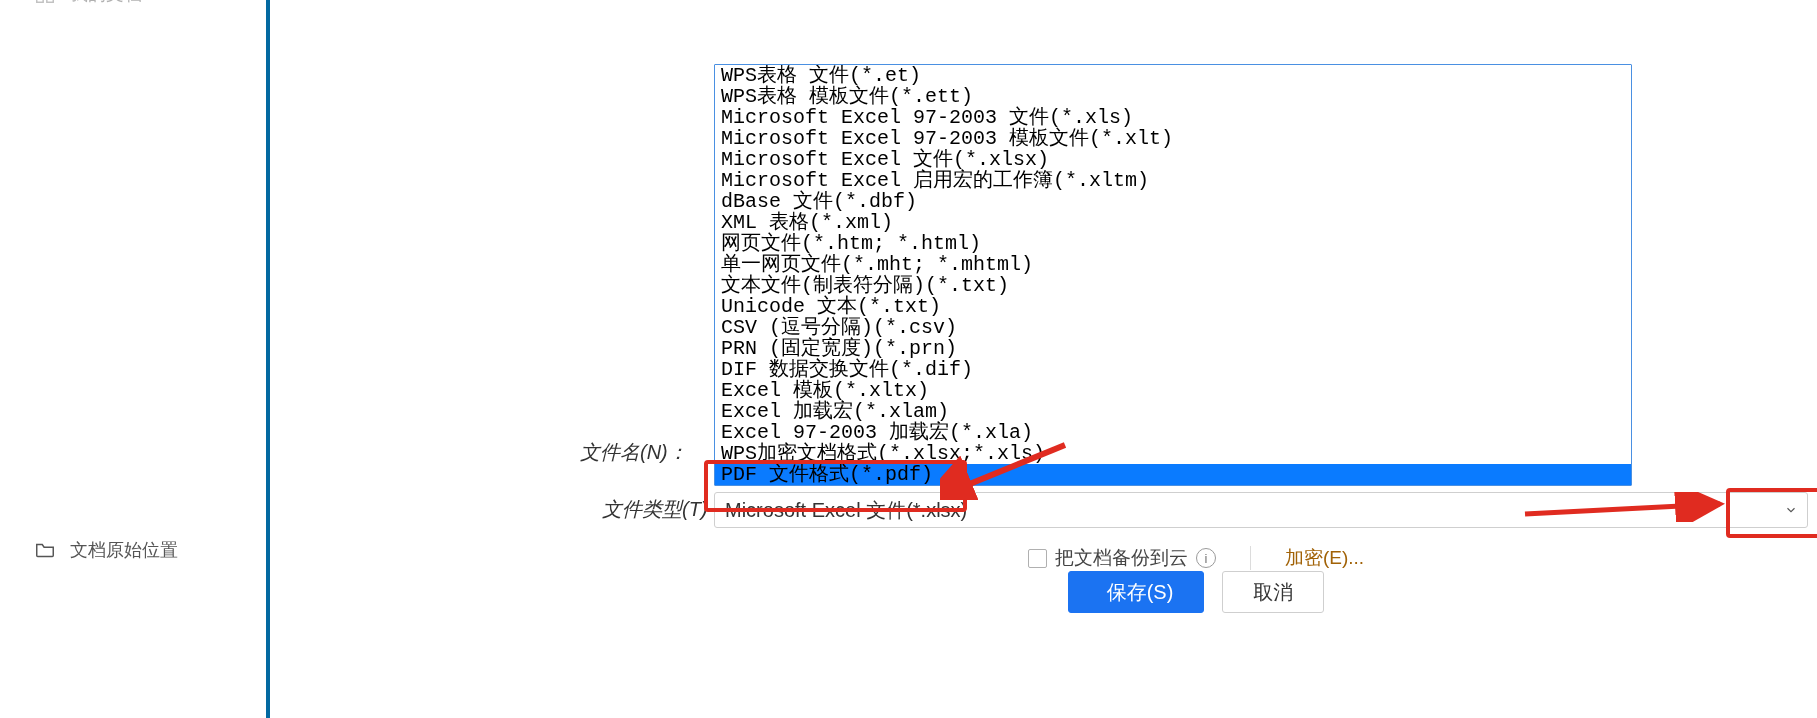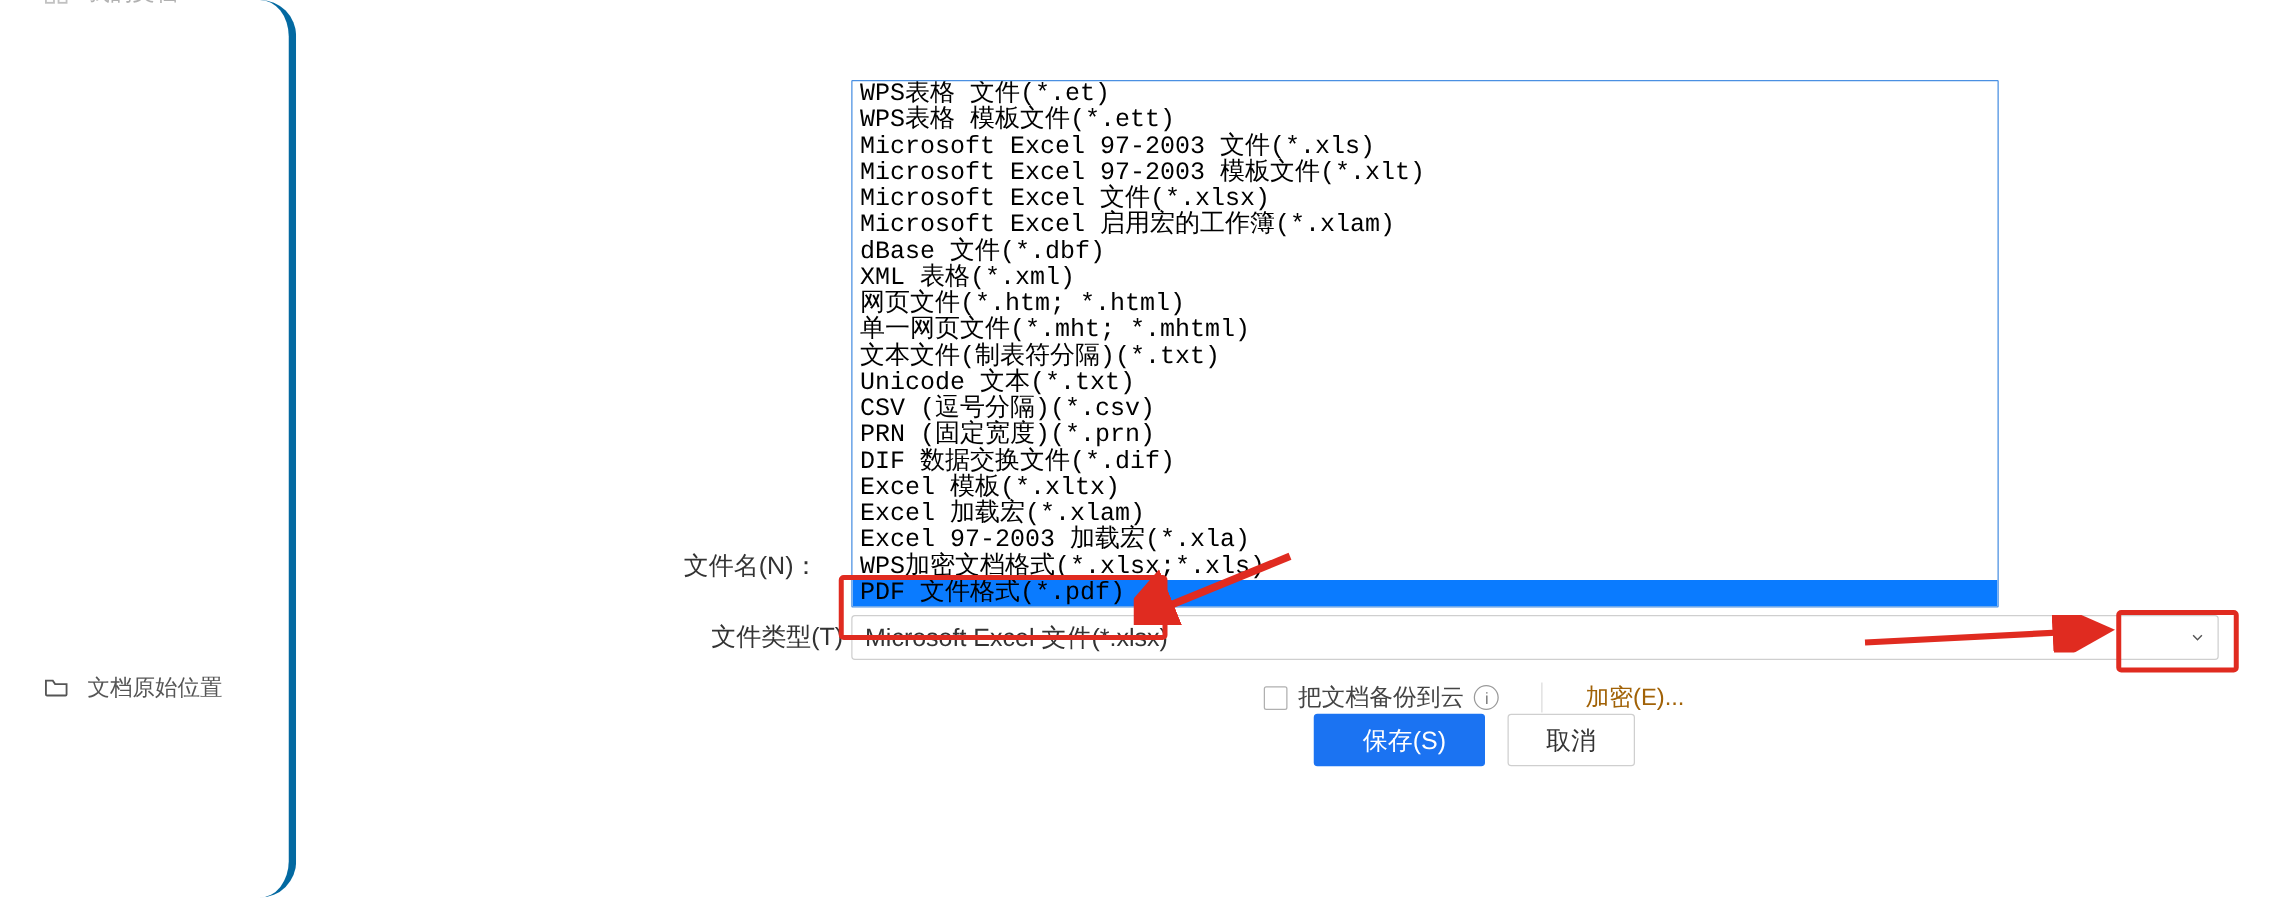--- a/index.html
+++ b/index.html
@@ -14,26 +14,25 @@
     overflow: hidden;
   }
   .root {
     position: relative;
     width: 1817px;
     height: 718px;
     display: flex;
   }
   
   .left-nav {
-    width: 237px;
+    width: 270px;
     flex: none;
-    border-right: 6px solid #0369a1;
+    border-right: 4px solid #0369a1;
     box-sizing: border-box;
     padding-top: 0;
-    border-radius: 29px;
   }
   .nav-item {
     display: flex;
     align-items: center;
     gap: 14px;
     padding: 6px 34px;
     color: #555;
     font-size: 18px;
   }
   .nav-item .icon {
@@ -80,20 +79,21 @@
   
   .field-row {
     position: absolute;
     display: flex;
     align-items: center;
   }
   .field-label {
     font-size: 20px;
     color: #333;
     white-space: nowrap;
+    font-style: italic;
   }
   .filetype-field .combo {
     position: relative;
     height: 36px;
     border: 1px solid #cfcfcf;
     border-radius: 3px;
     background: #fff;
     box-sizing: border-box;
     display: flex;
     align-items: center;
@@ -250,21 +250,21 @@
         </span>
       </div>
     </div>
 
     <div class="filetype-list" id="ft-list">
         <div class="opt">WPS表格 文件(*.et)</div>
         <div class="opt">WPS表格 模板文件(*.ett)</div>
         <div class="opt">Microsoft Excel 97-2003 文件(*.xls)</div>
         <div class="opt">Microsoft Excel 97-2003 模板文件(*.xlt)</div>
         <div class="opt">Microsoft Excel 文件(*.xlsx)</div>
-        <div class="opt">Microsoft Excel 启用宏的工作簿(*.xlam)</div>
+        <div class="opt">Microsoft Excel 启用宏的工作簿(*.xltm)</div>
         <div class="opt">dBase 文件(*.dbf)</div>
         <div class="opt">XML 表格(*.xml)</div>
         <div class="opt">网页文件(*.htm; *.html)</div>
         <div class="opt">单一网页文件(*.mht; *.mhtml)</div>
         <div class="opt">文本文件(制表符分隔)(*.txt)</div>
         <div class="opt">Unicode 文本(*.txt)</div>
         <div class="opt">CSV (逗号分隔)(*.csv)</div>
         <div class="opt">PRN (固定宽度)(*.prn)</div>
         <div class="opt">DIF 数据交换文件(*.dif)</div>
         <div class="opt">Excel 模板(*.xltx)</div>

